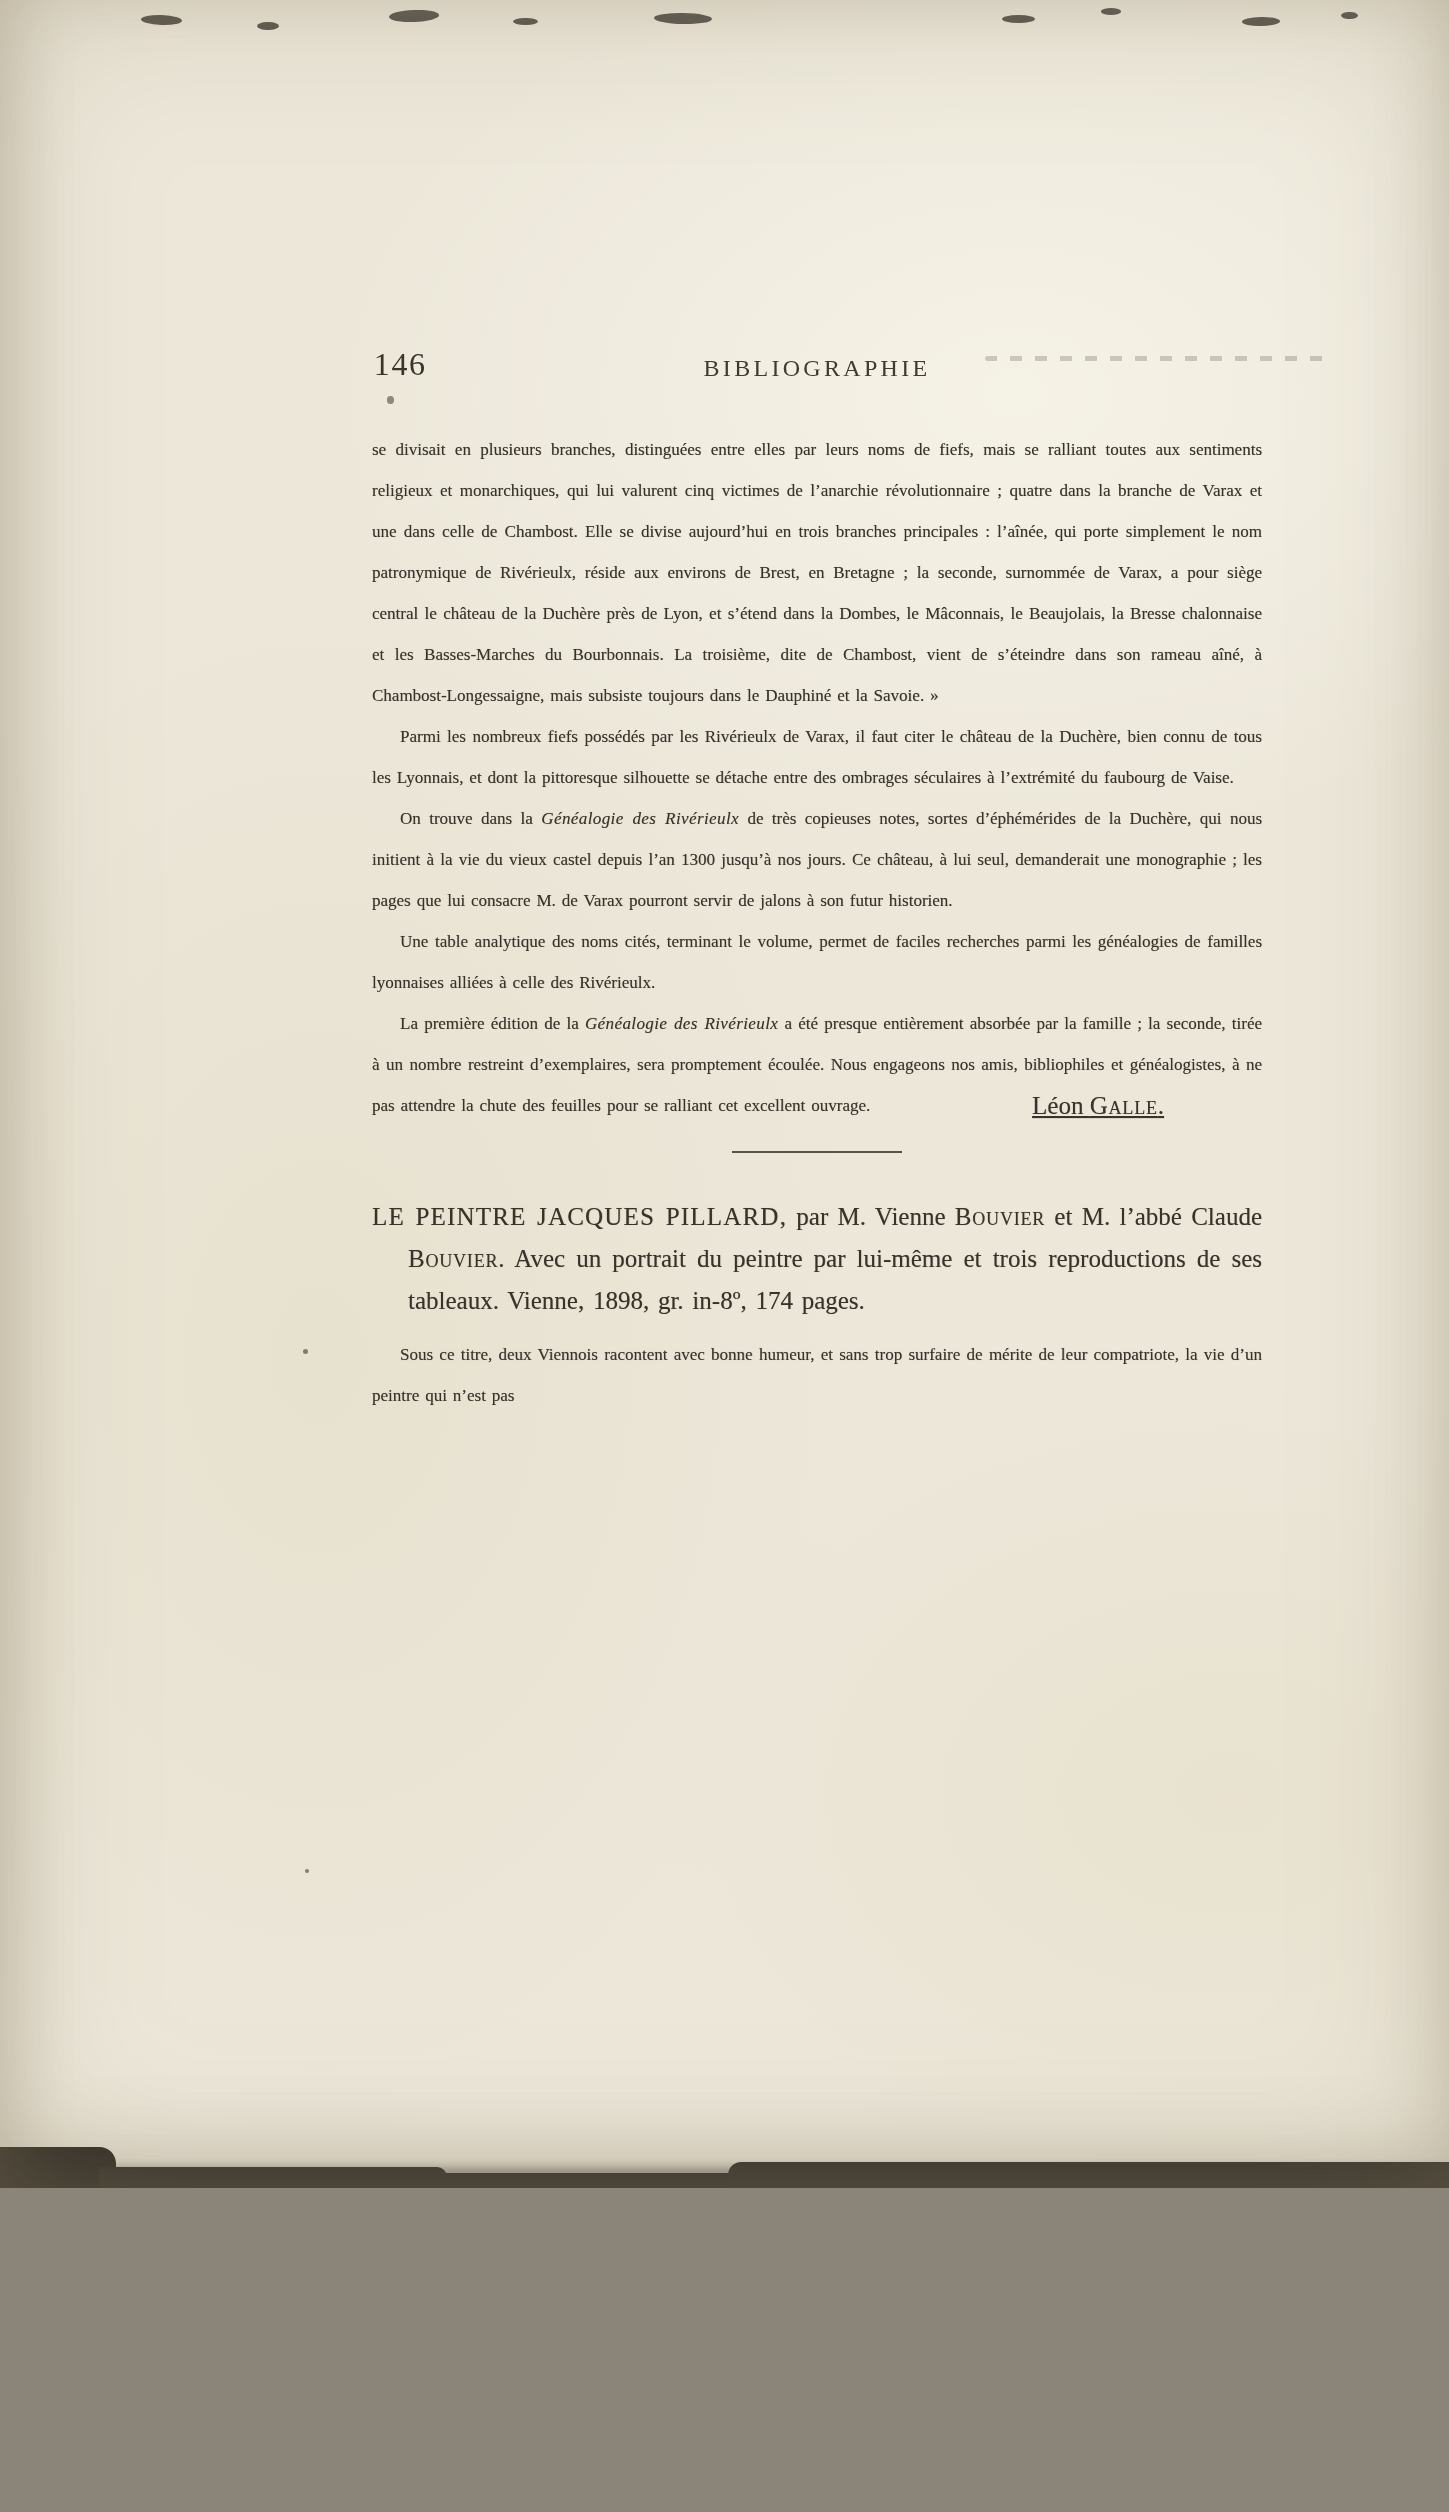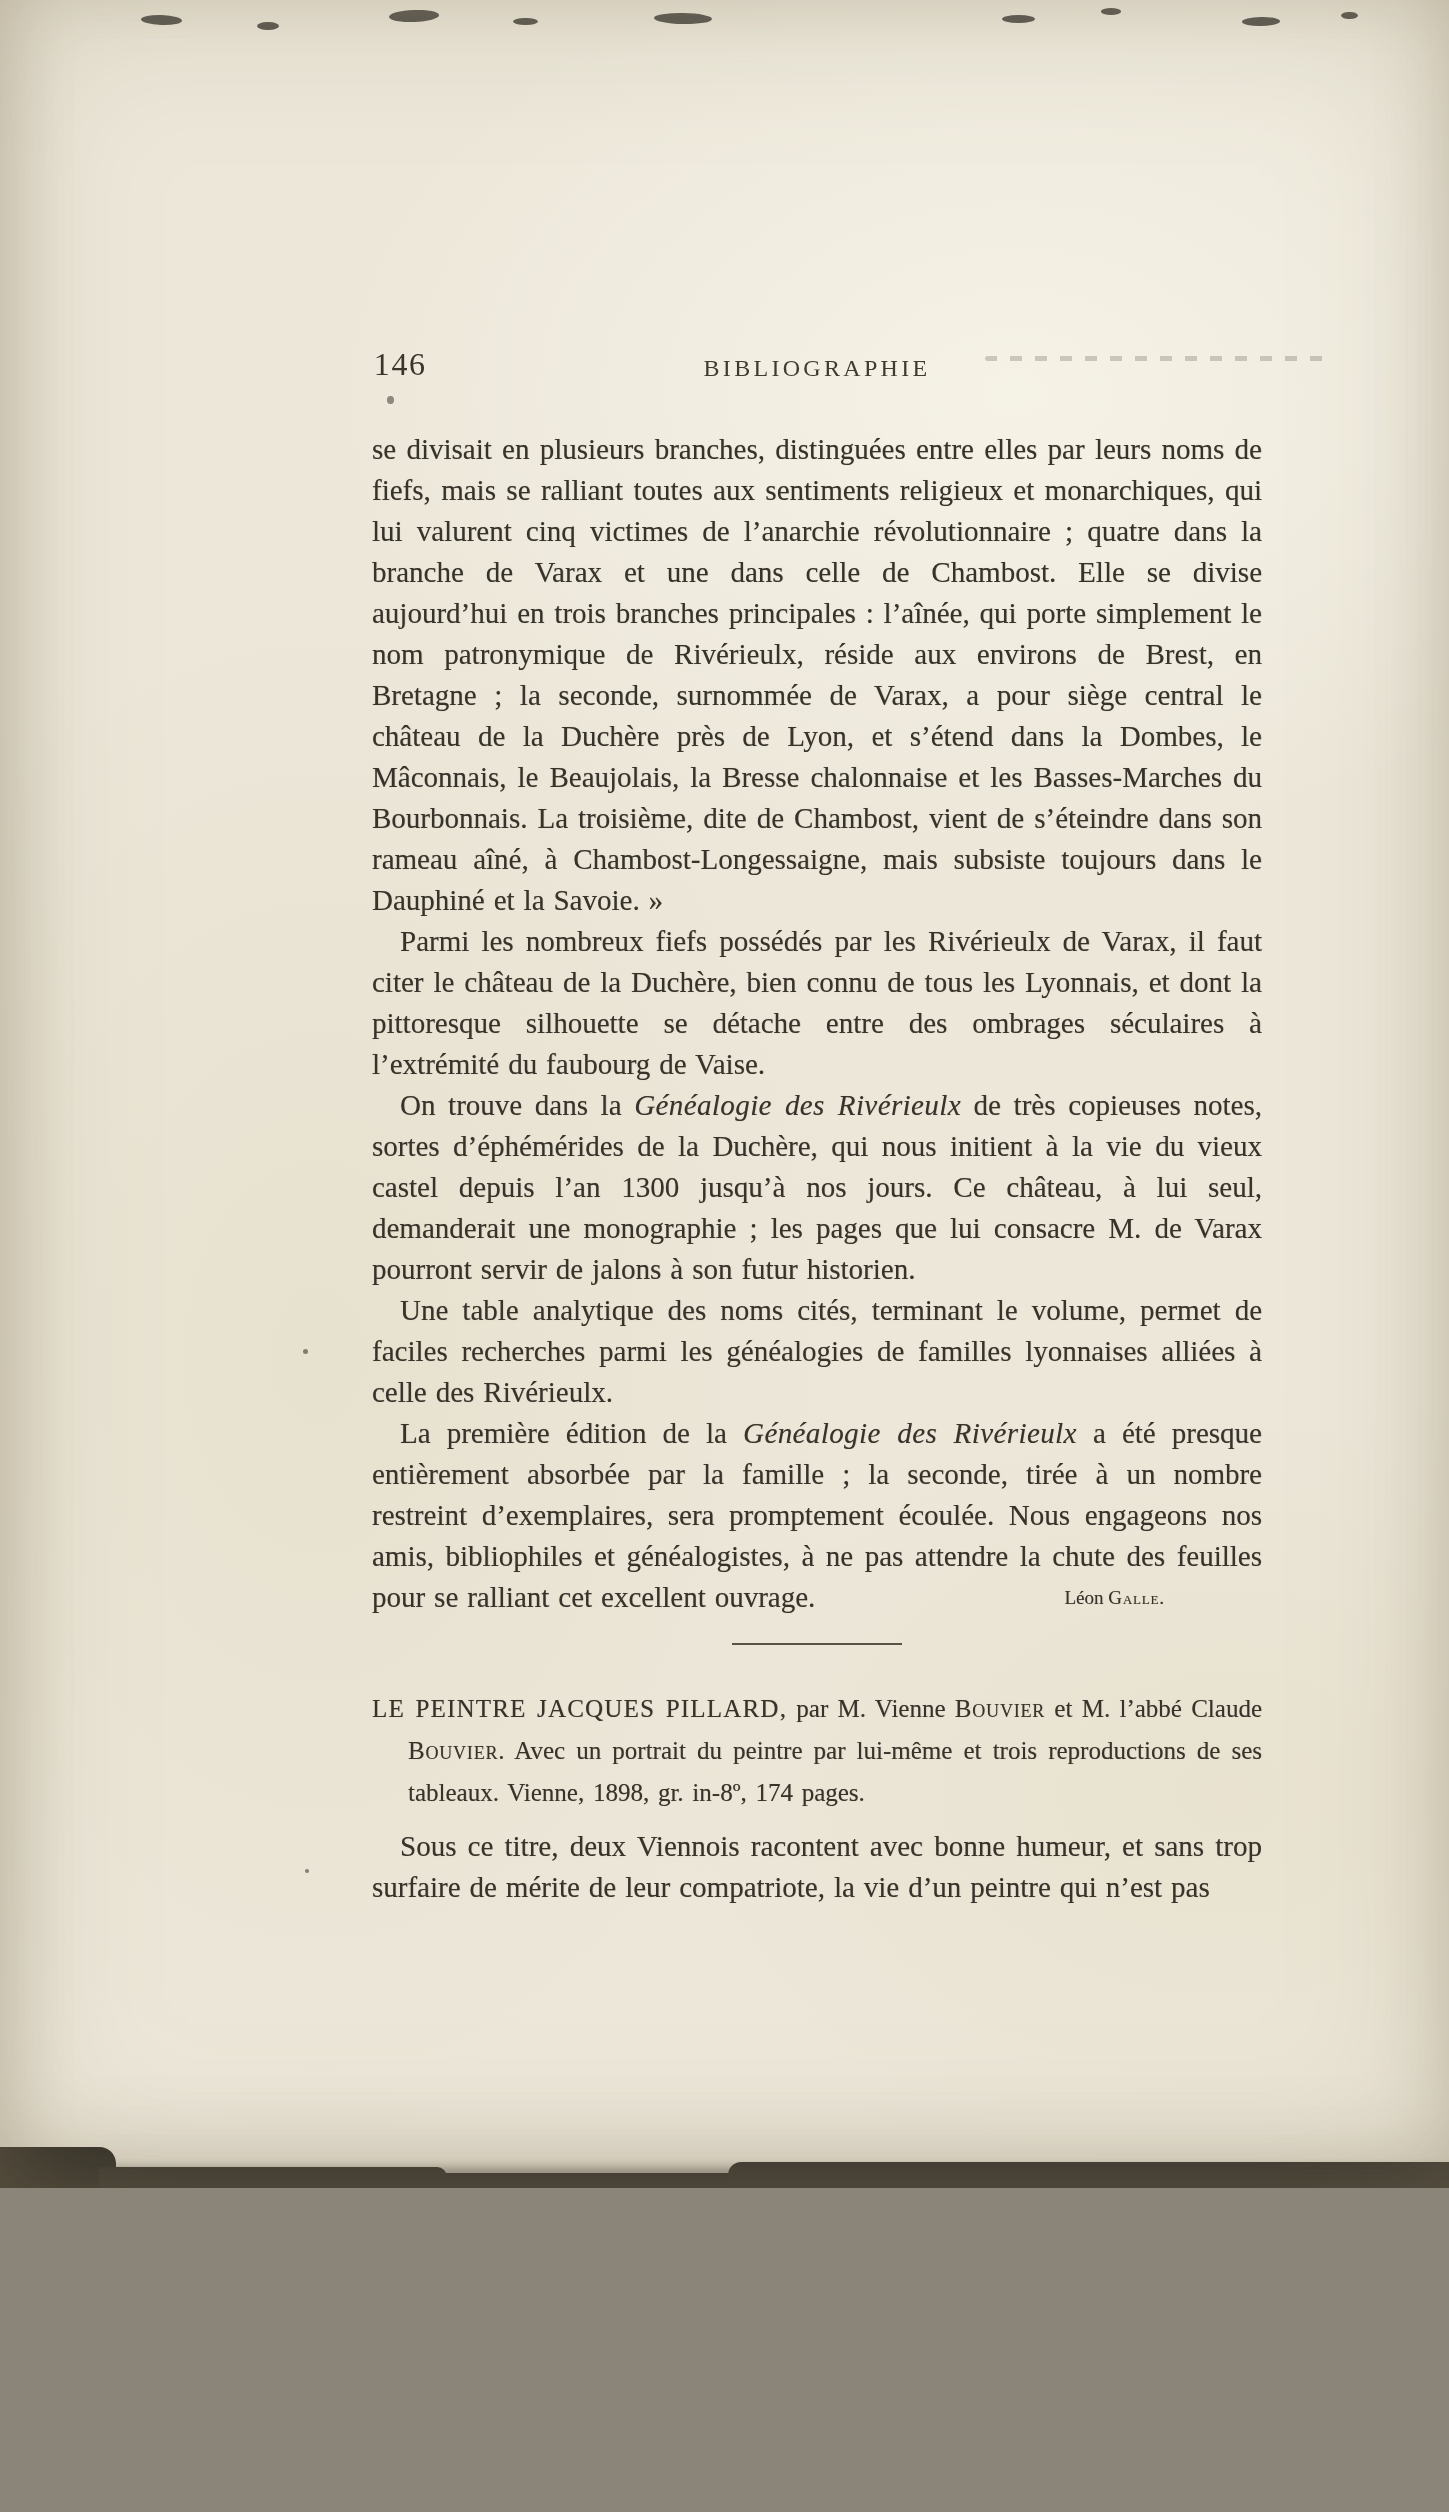--- a/index.html
+++ b/index.html
@@ -57,45 +57,46 @@
     right: 0;
     top: 9px;
     text-align: center;
     font-size: 24px;
     letter-spacing: 3.3px;
     color: #403a30;
   }
 
   .body-p {
     margin: 0;
-    font-size: 29px;
+    font-size: 17px;
     line-height: 41px;
     text-align: justify;
     text-indent: 28px;
     word-spacing: 1.7px;
     text-shadow: 0.3px 0.3px 0.7px rgba(58,52,42,0.40);
   }
   .body-p.no-indent { text-indent: 0; }
 
   .work-title {
     font-style: italic;
     letter-spacing: 0.4px;
   }
   .sc {
     font-variant: small-caps;
     letter-spacing: 0.8px;
   }
 
   .signature {
     margin: -41px 0 0 0;
-    font-size: 19px;
+    font-size: 25px;
     line-height: 41px;
     text-align: right;
     padding-right: 98px;
     text-shadow: 0.3px 0.3px 0.7px rgba(58,52,42,0.40);
+    text-decoration: underline;
   }
 
   .divider {
     width: 170px;
     height: 0;
     border-top: 2.5px solid rgba(62,56,46,0.85);
     margin: 25px auto 0 auto;
   }
 
   .entry-heading {

